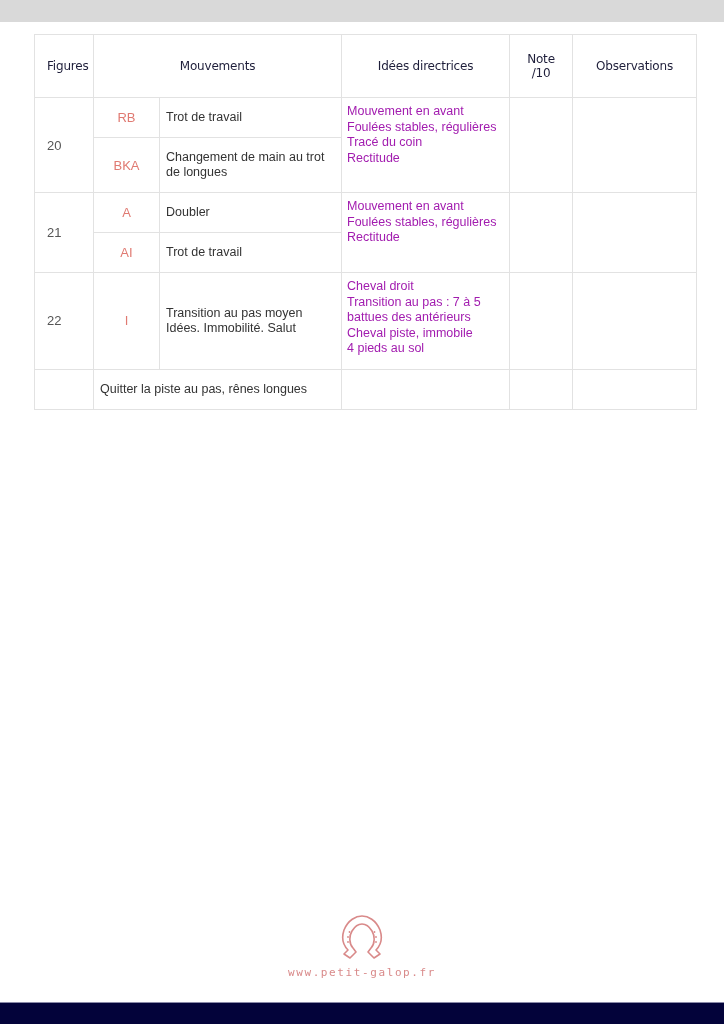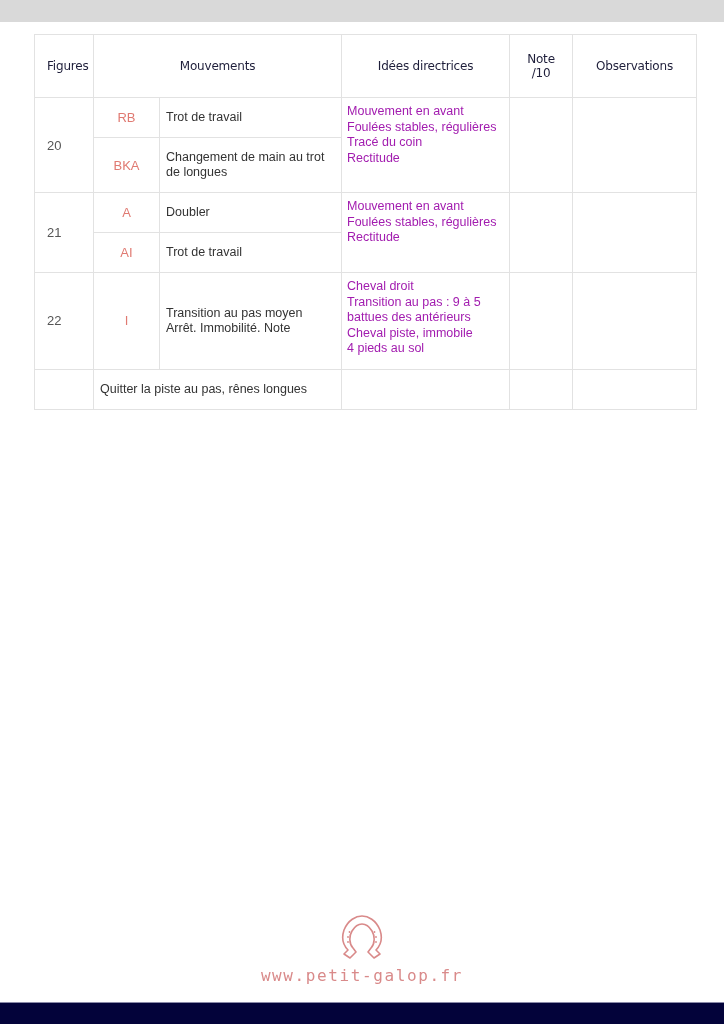--- a/index.html
+++ b/index.html
@@ -39,21 +39,21 @@
     .c-idea { padding-left: 5px !important; color: #a21caf; line-height: 15.5px; vertical-align: top !important; padding-top: 6px !important; }
     .c-idea .line { display: block; white-space: nowrap; }
     .c-mv .line { display: block; }
     .c-empty { }
     .footer-logo {
       position: absolute; left: 340px; top: 914px; width: 44px; height: 46px;
     }
     .footer-url {
       position: absolute; left: 0; top: 966px; width: 724px; text-align: center;
       font-family: "DejaVu Sans Mono", monospace;
-      font-size: 16px; letter-spacing: 1.6px;
+      font-size: 11px; letter-spacing: 1.6px;
       color: #d98a8a;
     }
     .bottom-bar {
       position: absolute; left: 0; top: 1002px; width: 724px; height: 22px;
       background: #03033a;
       border-top: 1px solid #8a8aa8;
     }
   </style>
 </head>
 <body>
@@ -122,25 +122,25 @@
       <td class="c-mv">
         <span class="line">Trot de travail</span>
       </td>
     </tr>
 
     <tr style="height:94px">
       <td class="c-fig">22</td>
       <td class="c-code">I</td>
       <td class="c-mv">
         <span class="line">Transition au pas moyen</span>
-        <span class="line">Arrêt. Immobilité. Note</span>
+        <span class="line">Idées. Immobilité. Salut</span>
       </td>
       <td class="c-idea">
         <span class="line">Cheval droit</span>
-        <span class="line">Transition au pas : 9 à 5</span>
+        <span class="line">Transition au pas : 7 à 5</span>
         <span class="line">battues des antérieurs</span>
         <span class="line">Cheval piste, immobile</span>
         <span class="line">4 pieds au sol</span>
       </td>
       <td class="c-empty"></td>
       <td class="c-empty"></td>
     </tr>
 
     <tr style="height:34px">
       <td class="c-fig"></td>

